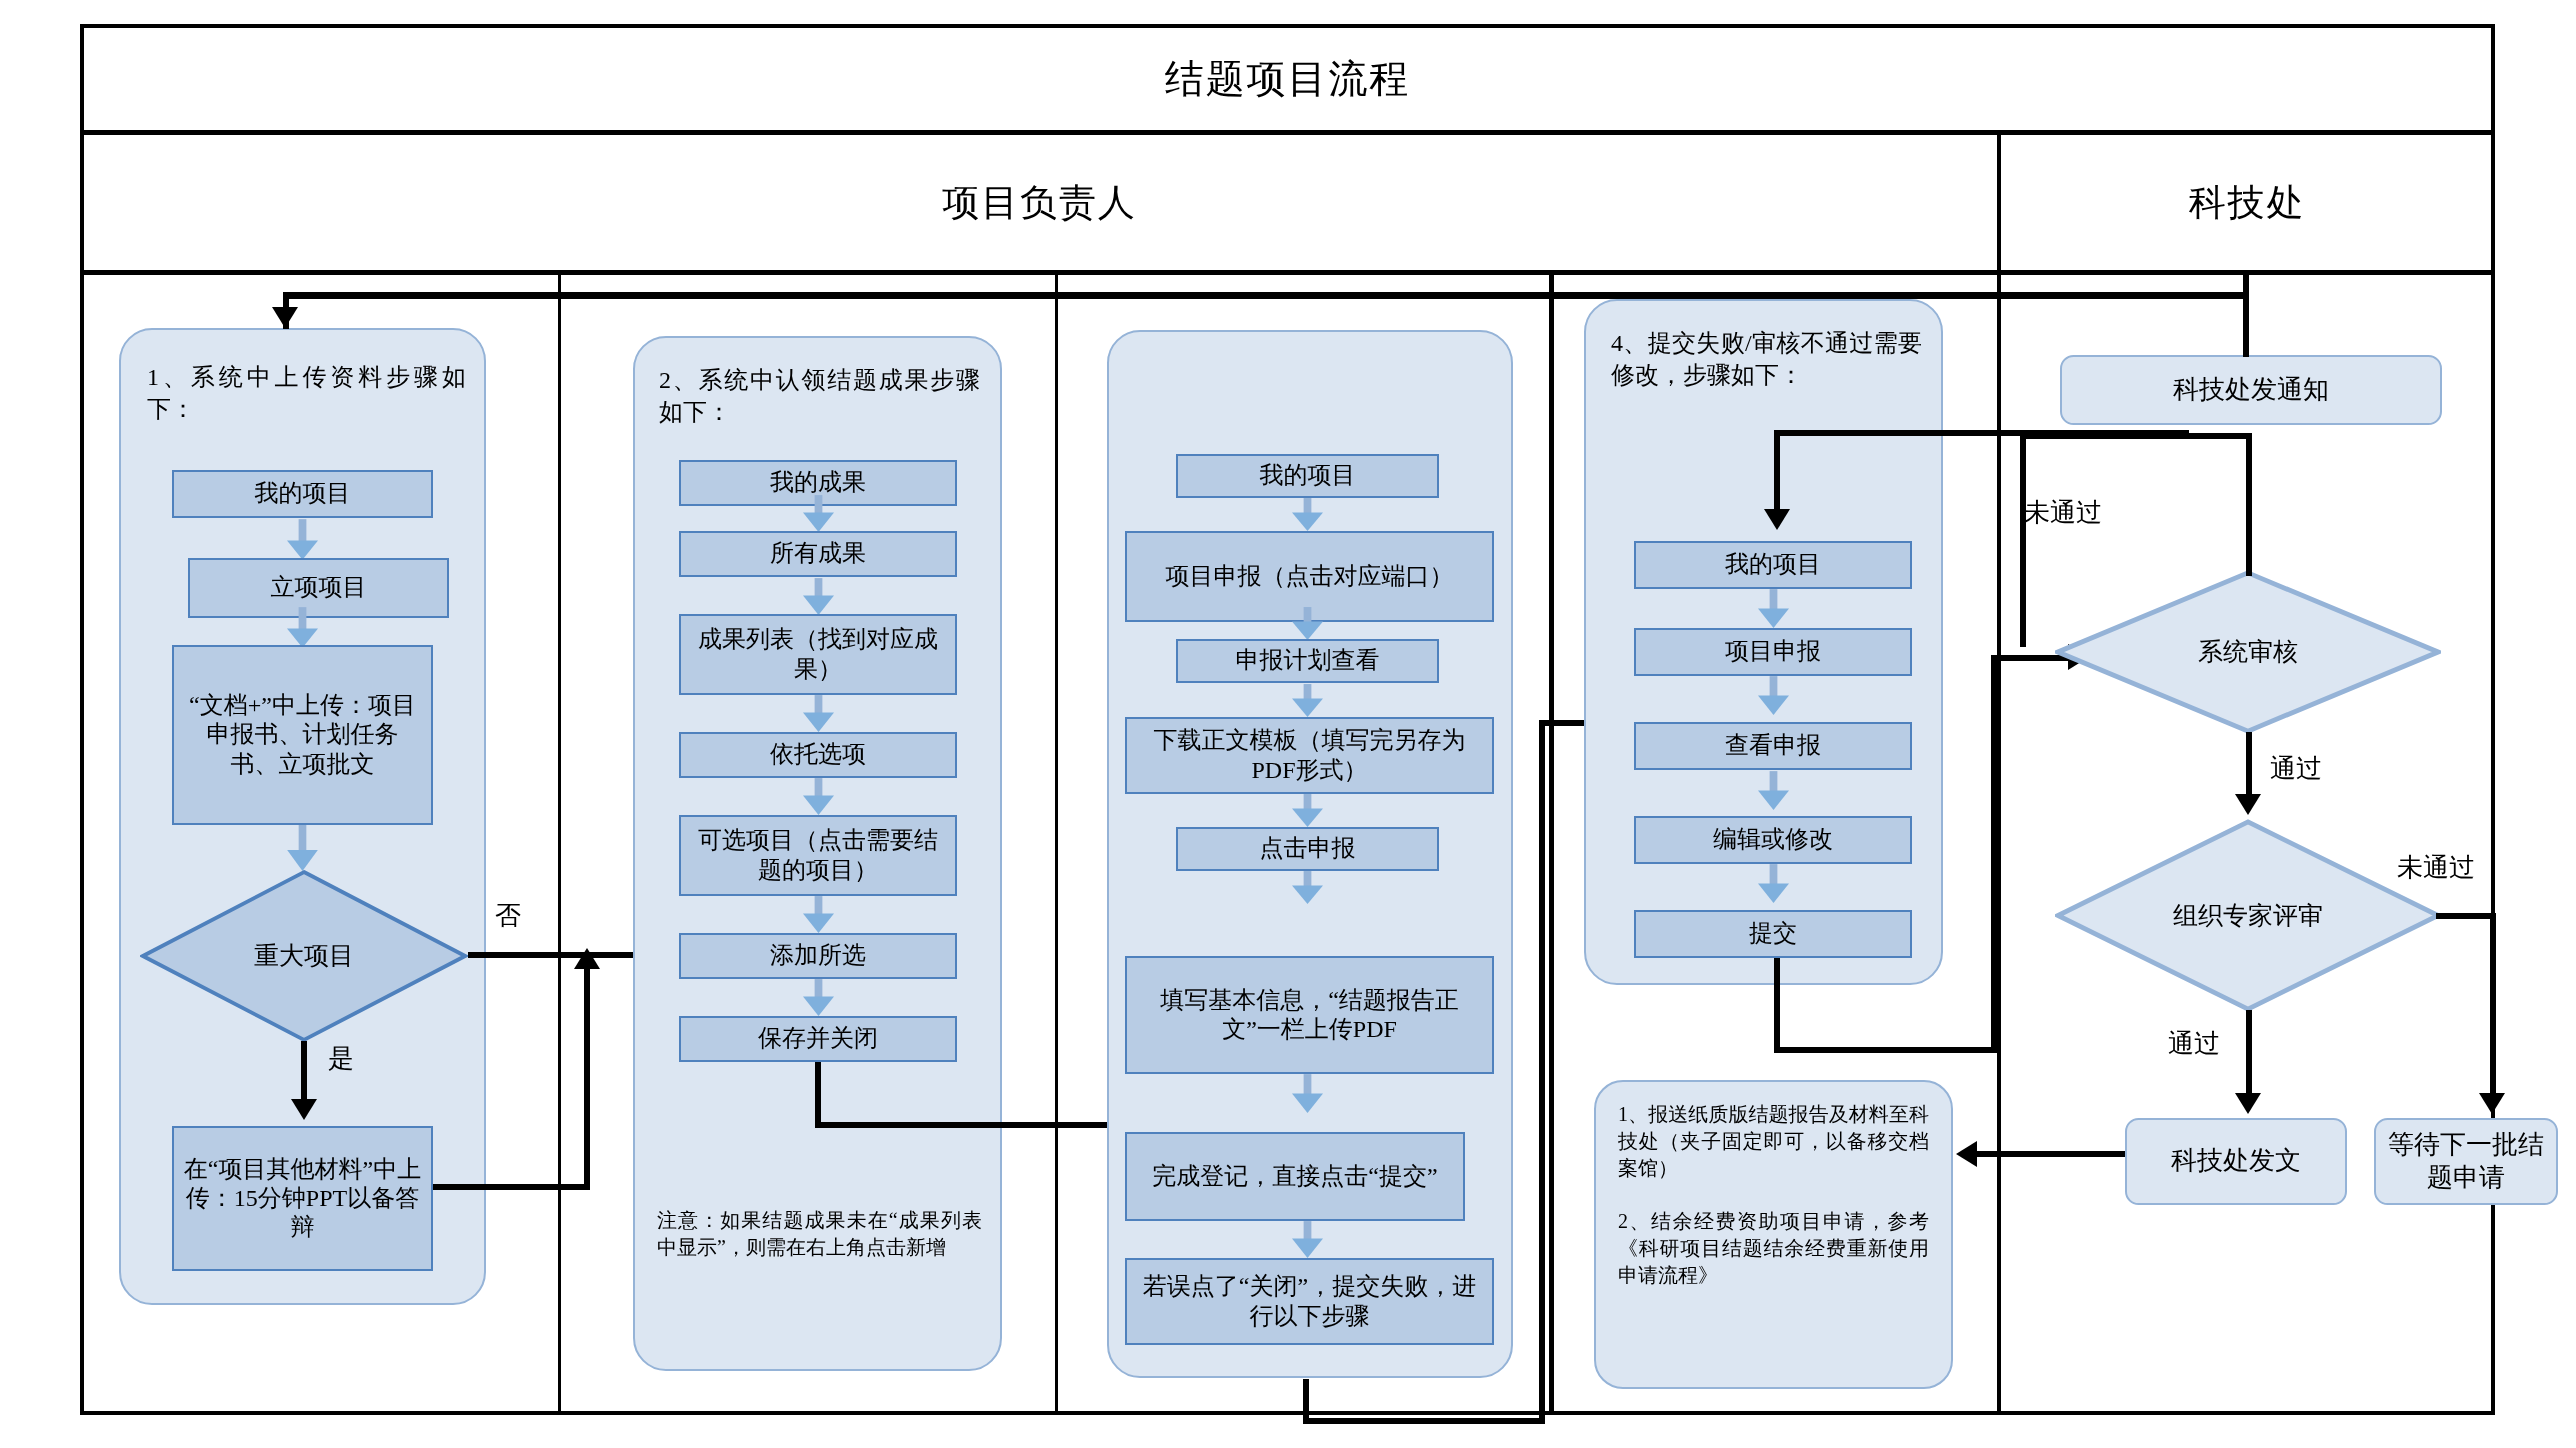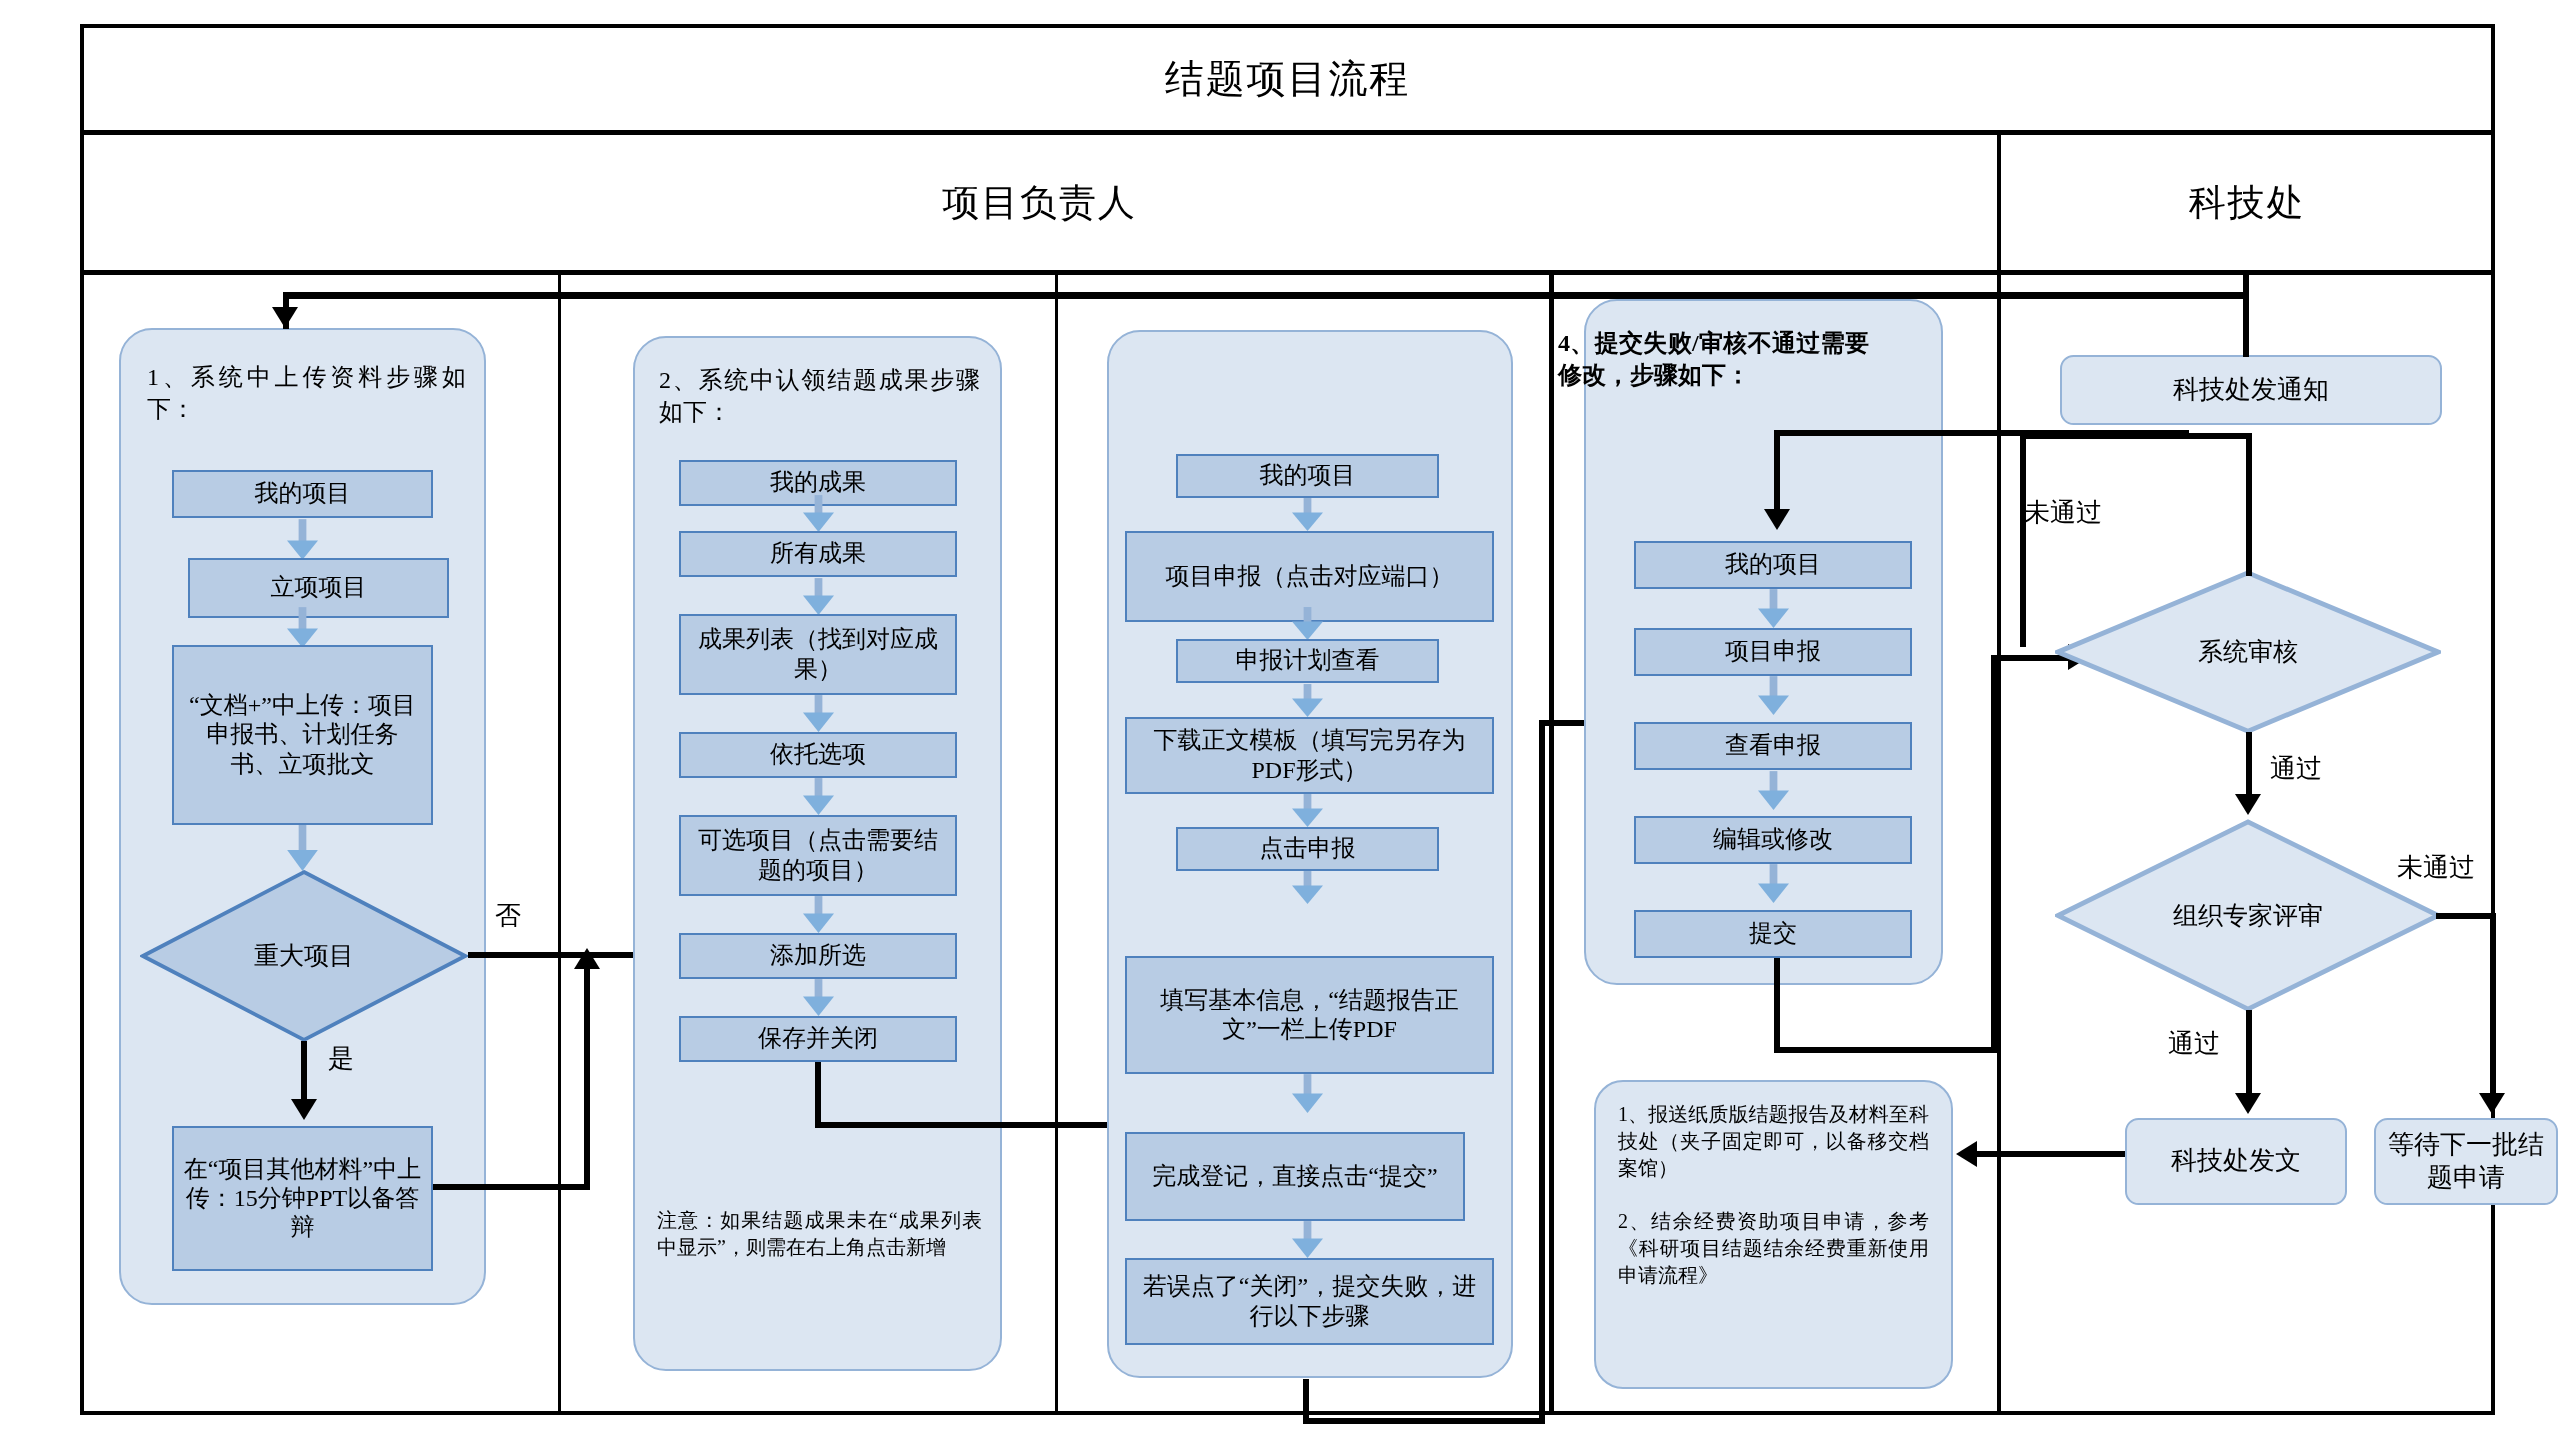--- a/index.html
+++ b/index.html
@@ -253,21 +253,21 @@
   </div>
 
   <div class="k" style="left:1303px;top:1379px;width:5.8px;height:44px;"></div>
   <div class="k" style="left:1303px;top:1418px;width:241px;height:5.8px;"></div>
   <div class="k" style="left:1539px;top:720px;width:5.8px;height:704px;"></div>
   <div class="k" style="left:1539px;top:720px;width:79px;height:5.8px;"></div>
   <div class="kar ar-right" style="left:1612px;top:709px;"></div>
 
   <div class="group" style="left:1584px;top:299px;width:359px;height:686px;"></div>
 
-  <div class="grp-title" style="left:1558px;top:328px;width:311px;font-weight:bold;">4、提交失败/审核不通过需要修改，步骤如下：</div>
+  <div class="grp-title" style="left:1611px;top:328px;width:311px;">4、提交失败/审核不通过需要修改，步骤如下：</div>
 
   <div class="proc" style="left:1634px;top:541px;width:278px;height:48px;">我的项目</div>
   <div class="barrow" style="left:1758px;top:589px;">
     <svg width="31" height="39" viewBox="0 0 32 40">
         <rect x="12" y="0" width="8" height="22" fill="#95b3d7"></rect>
         <polygon points="0,20 32,20 16,40" fill="#7fb0dd"></polygon>
       </svg>
   </div>
   <div class="proc" style="left:1634px;top:628px;width:278px;height:48px;">项目申报</div>
   <div class="barrow" style="left:1758px;top:676px;">

